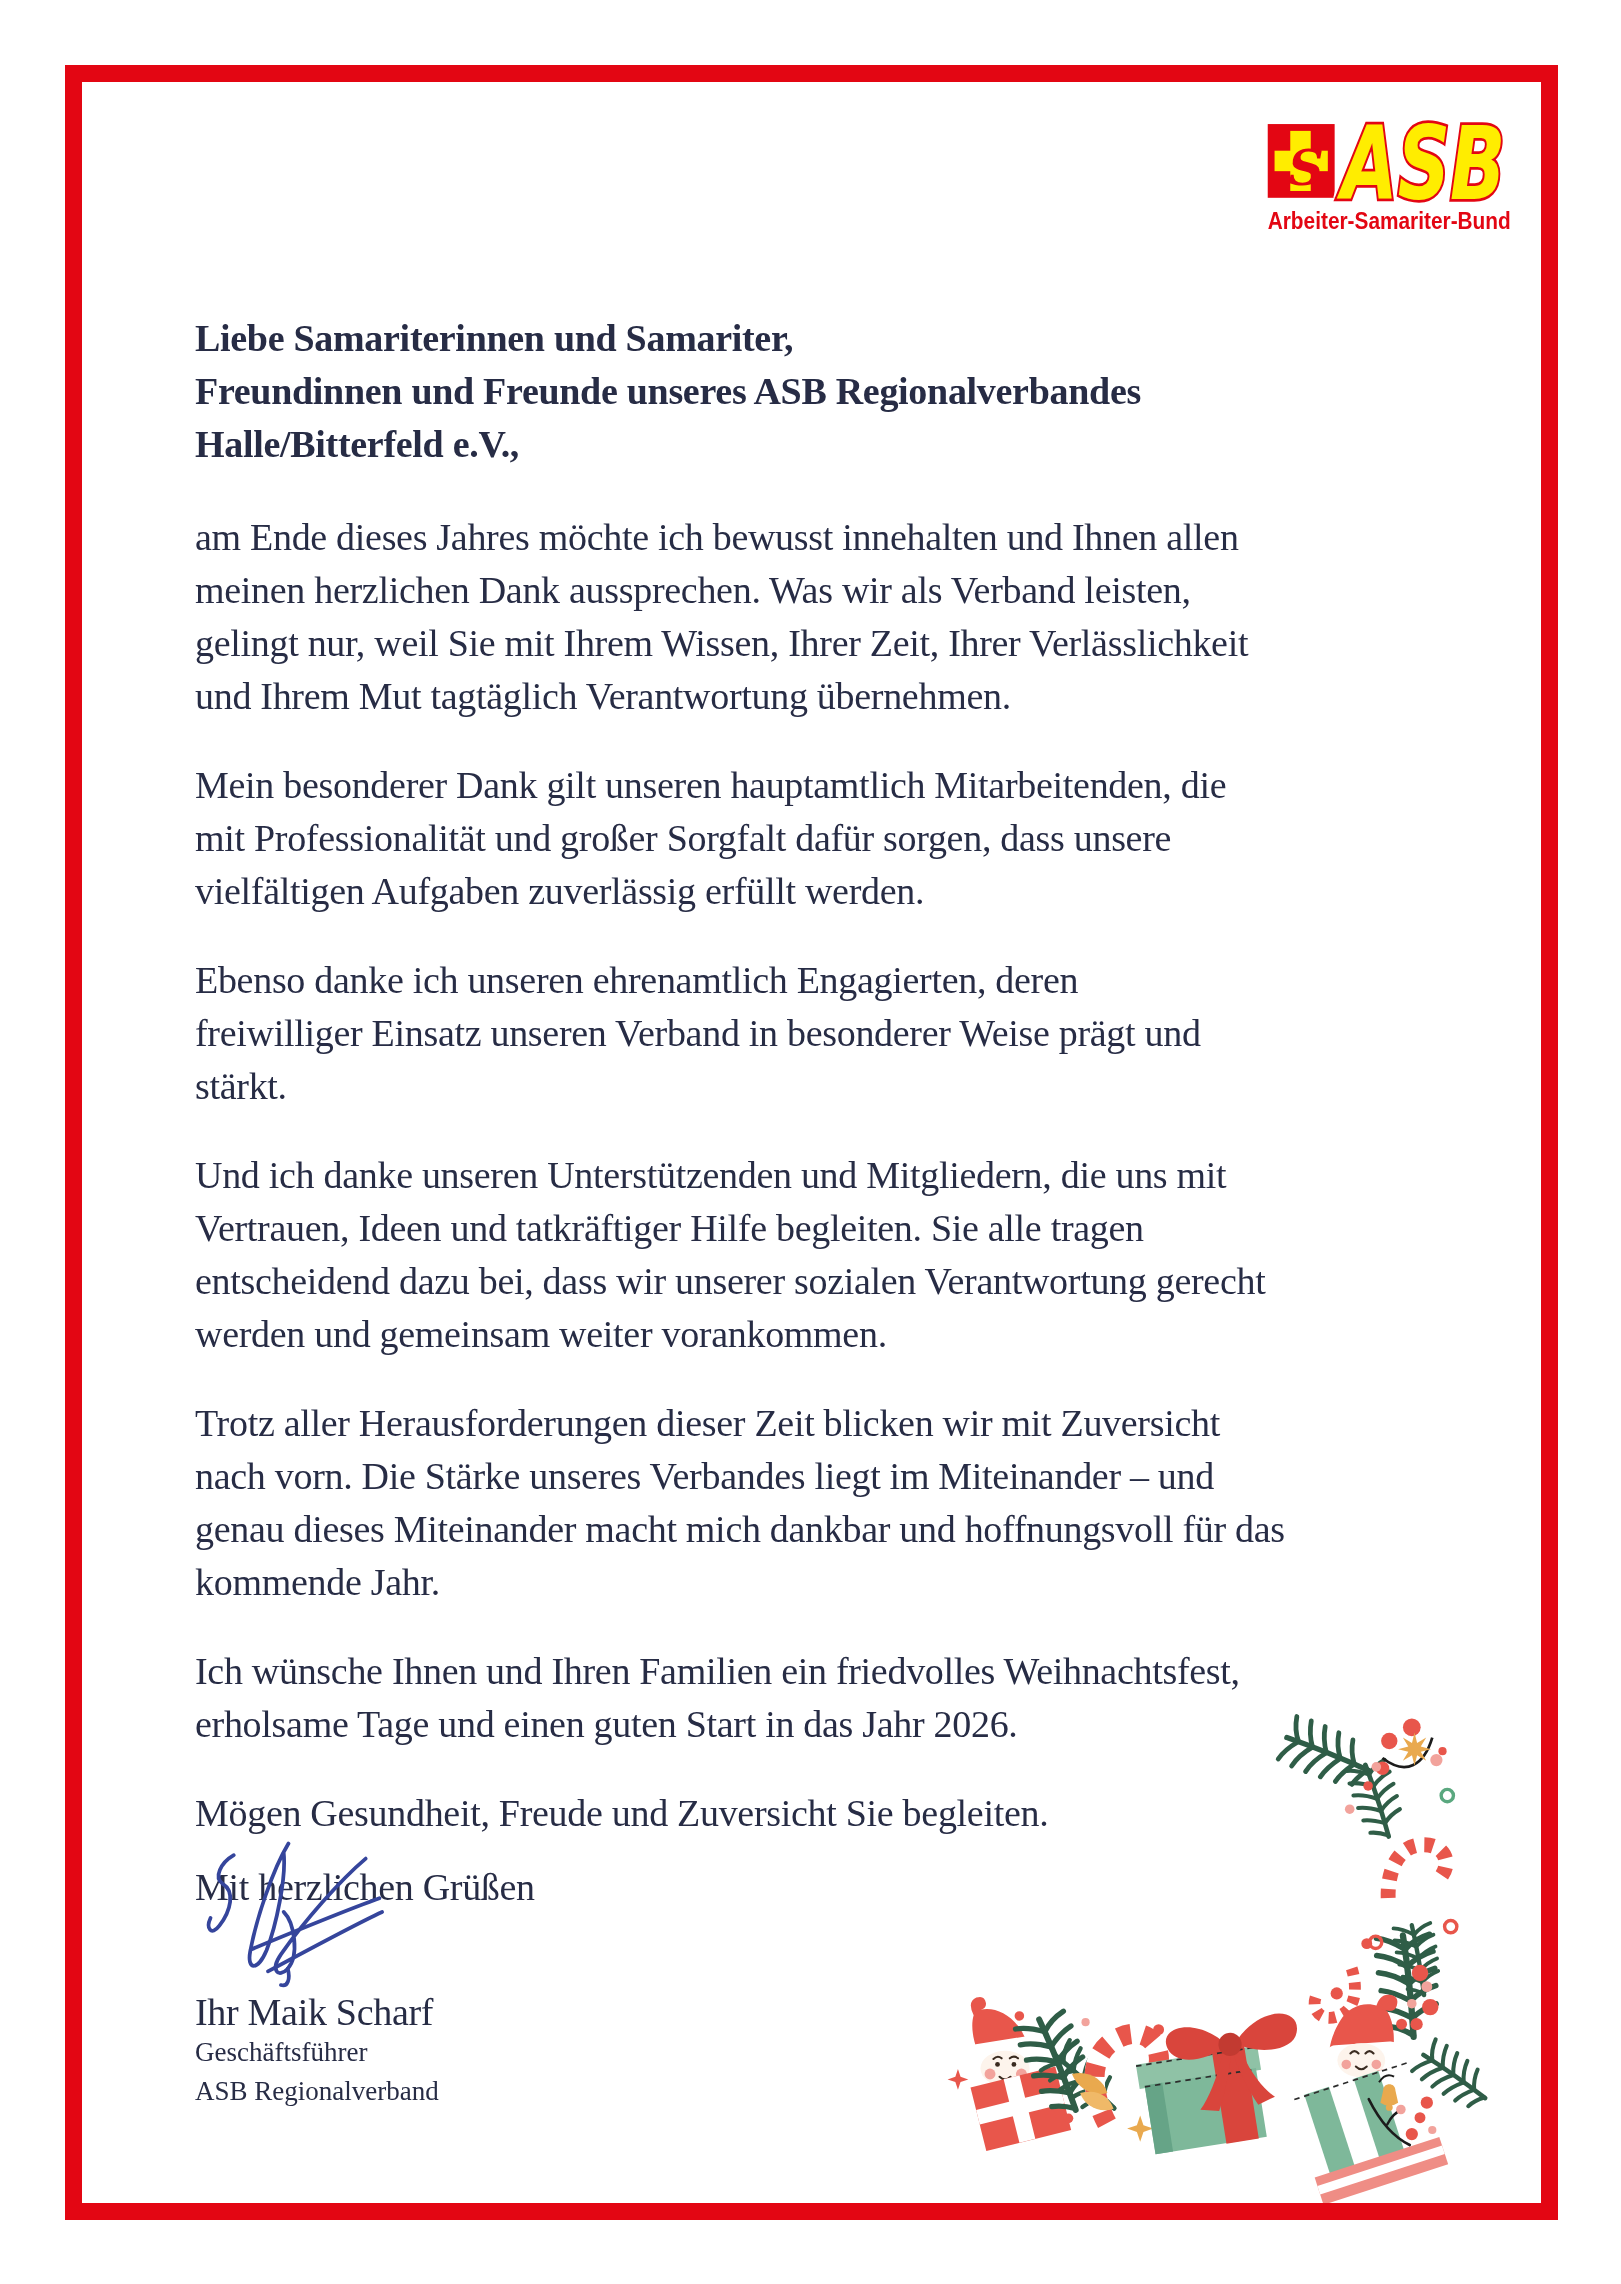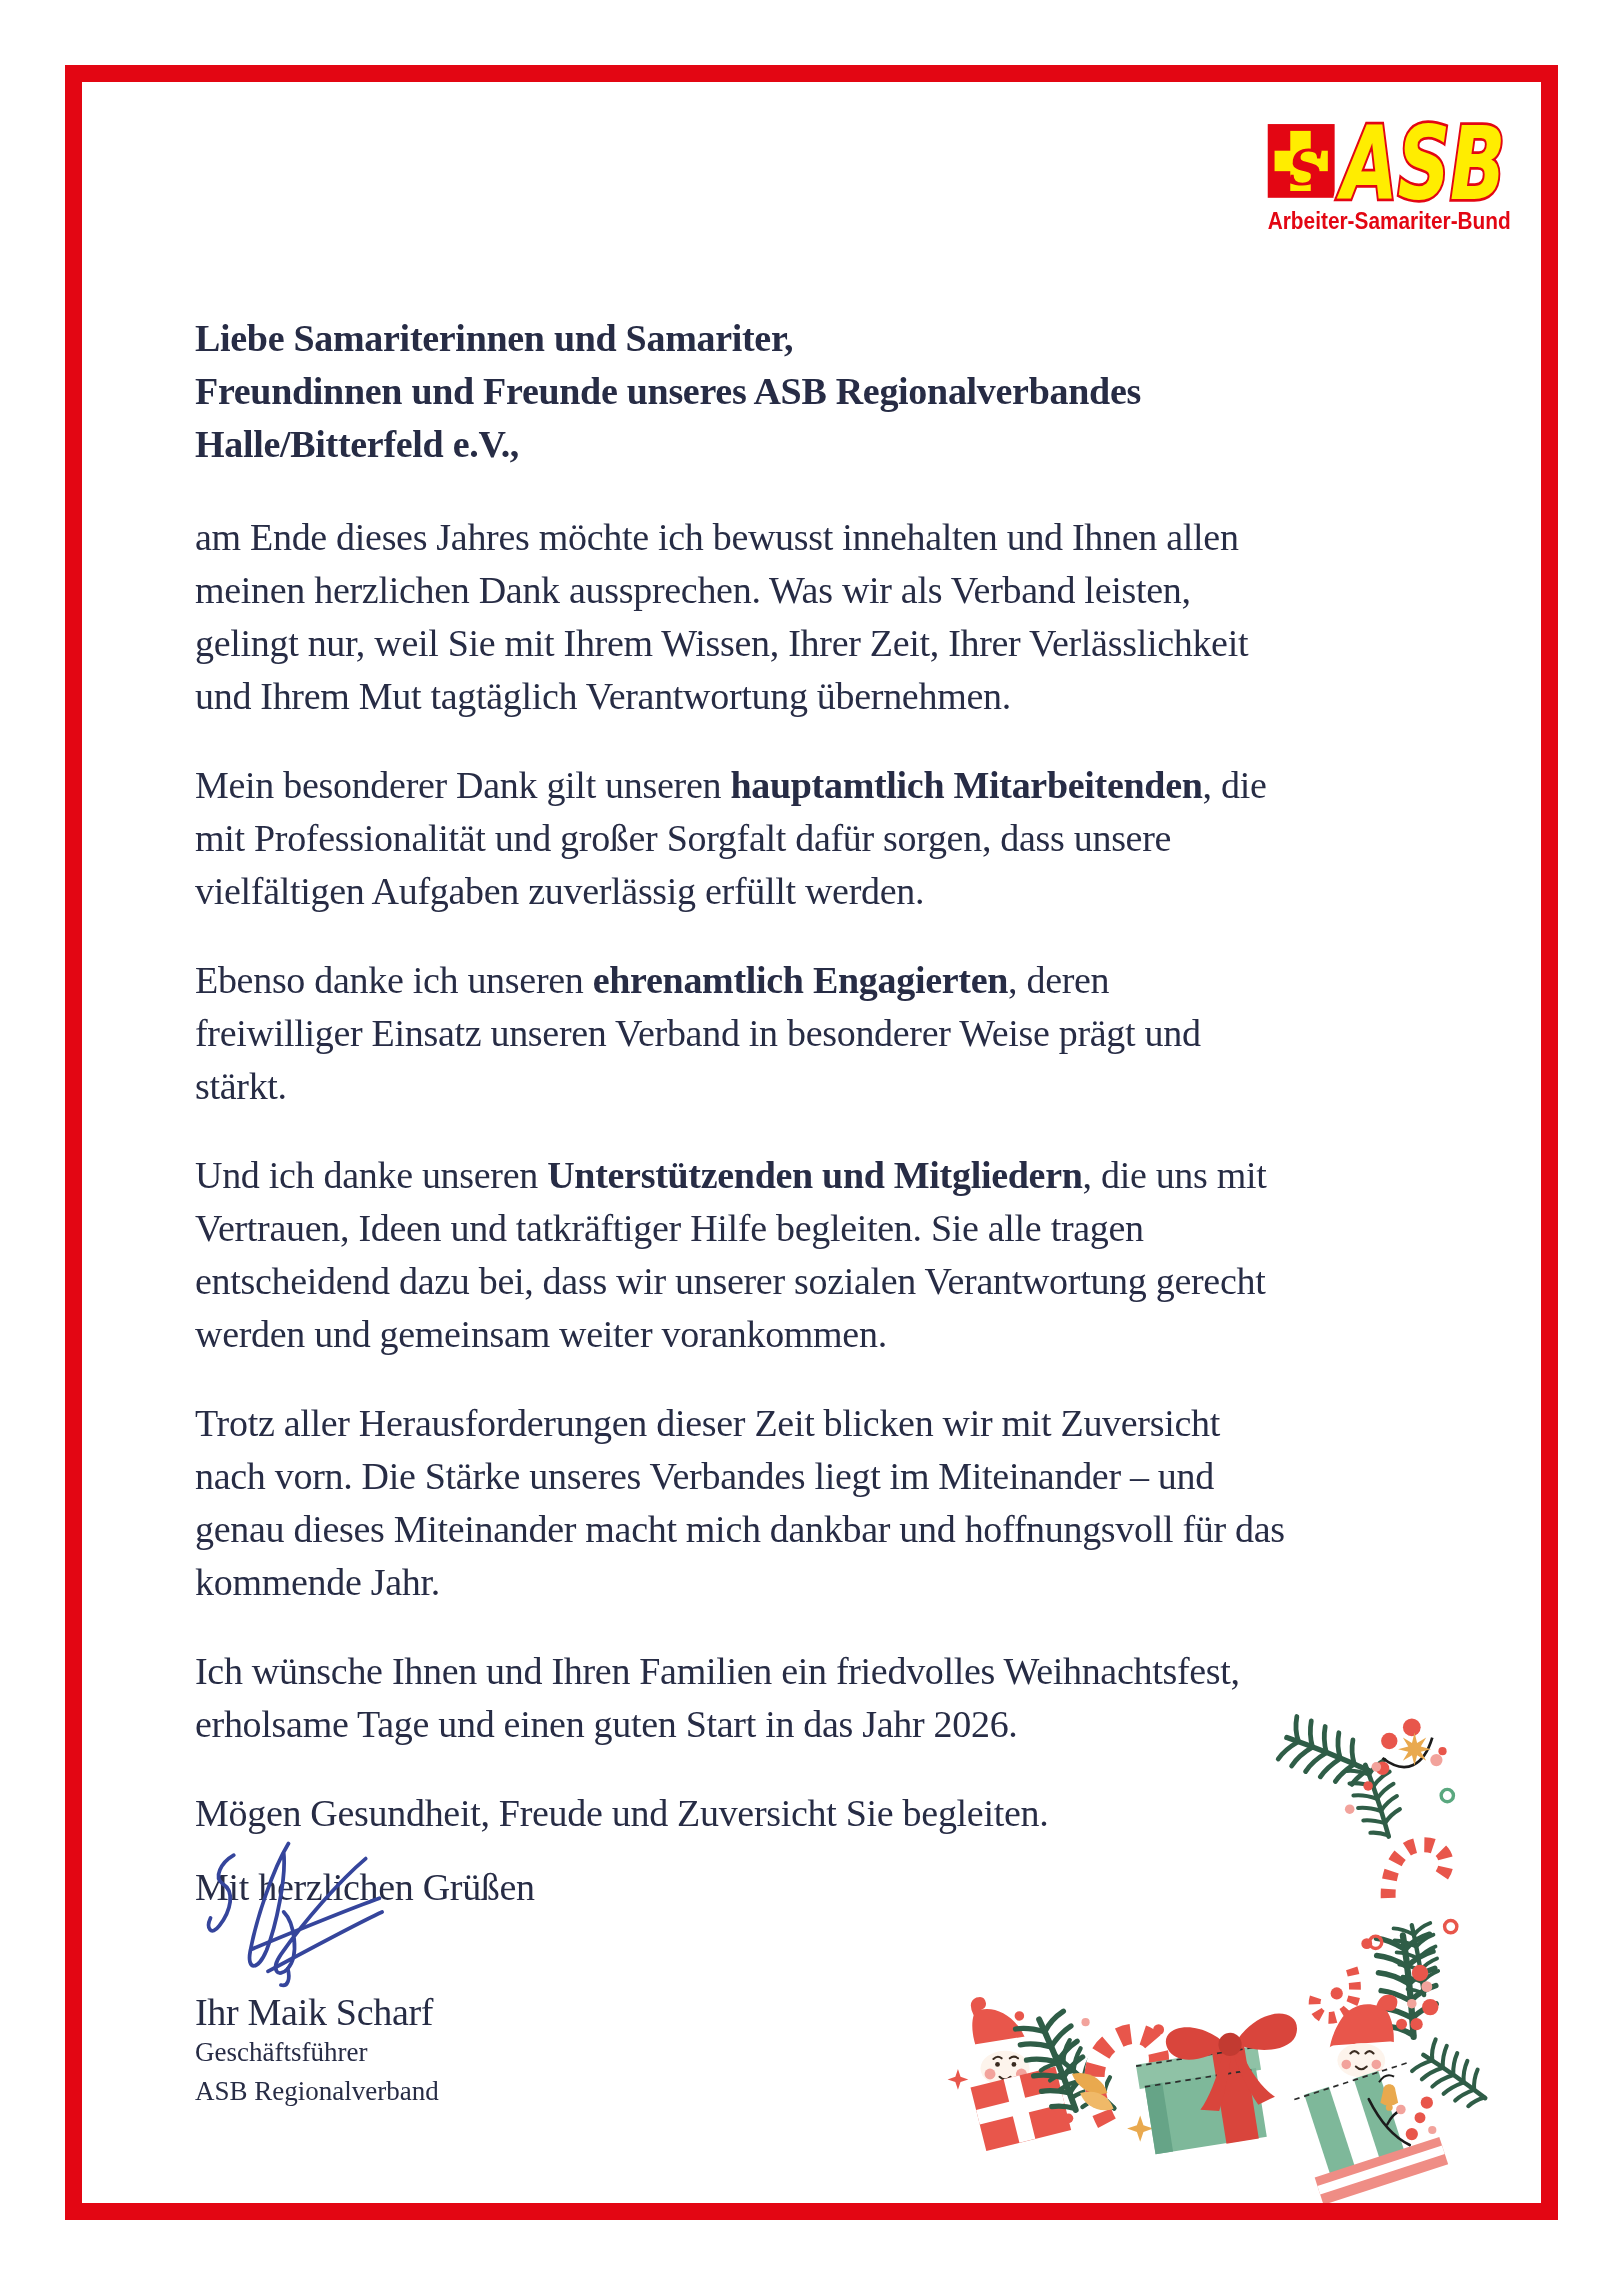--- a/index.html
+++ b/index.html
@@ -34,21 +34,21 @@
     border:17px solid var(--asb-red);
   }
   .logo{position:absolute;left:1265px;top:117px;width:254px;height:122px;}
   .content{
     position:absolute;left:195px;top:312px;width:1344px;
     font-size:38px;line-height:53px;letter-spacing:-0.3px;
   }
   .line{white-space:nowrap;}
   .heading{font-weight:bold;margin-bottom:40px;}
   .para{margin-bottom:20.5px;margin-top:36px;}
-  .para .b{font-weight:bold;text-align:right;}
+  .para .b{font-weight:normal;text-align:right;}
   .closing{margin-top:4.1px;}
   .signer-name{margin-top:72px;}
   .signer-role{margin-top:-5.5px;font-size:27px;line-height:39px;letter-spacing:0;}
   .signature{position:absolute;left:203px;top:1838px;width:188px;height:154px;}
   .decoration{position:absolute;left:942px;top:1700px;width:597px;height:503px;}
 </style>
 </head>
 <body>
 
 <div class="page">

